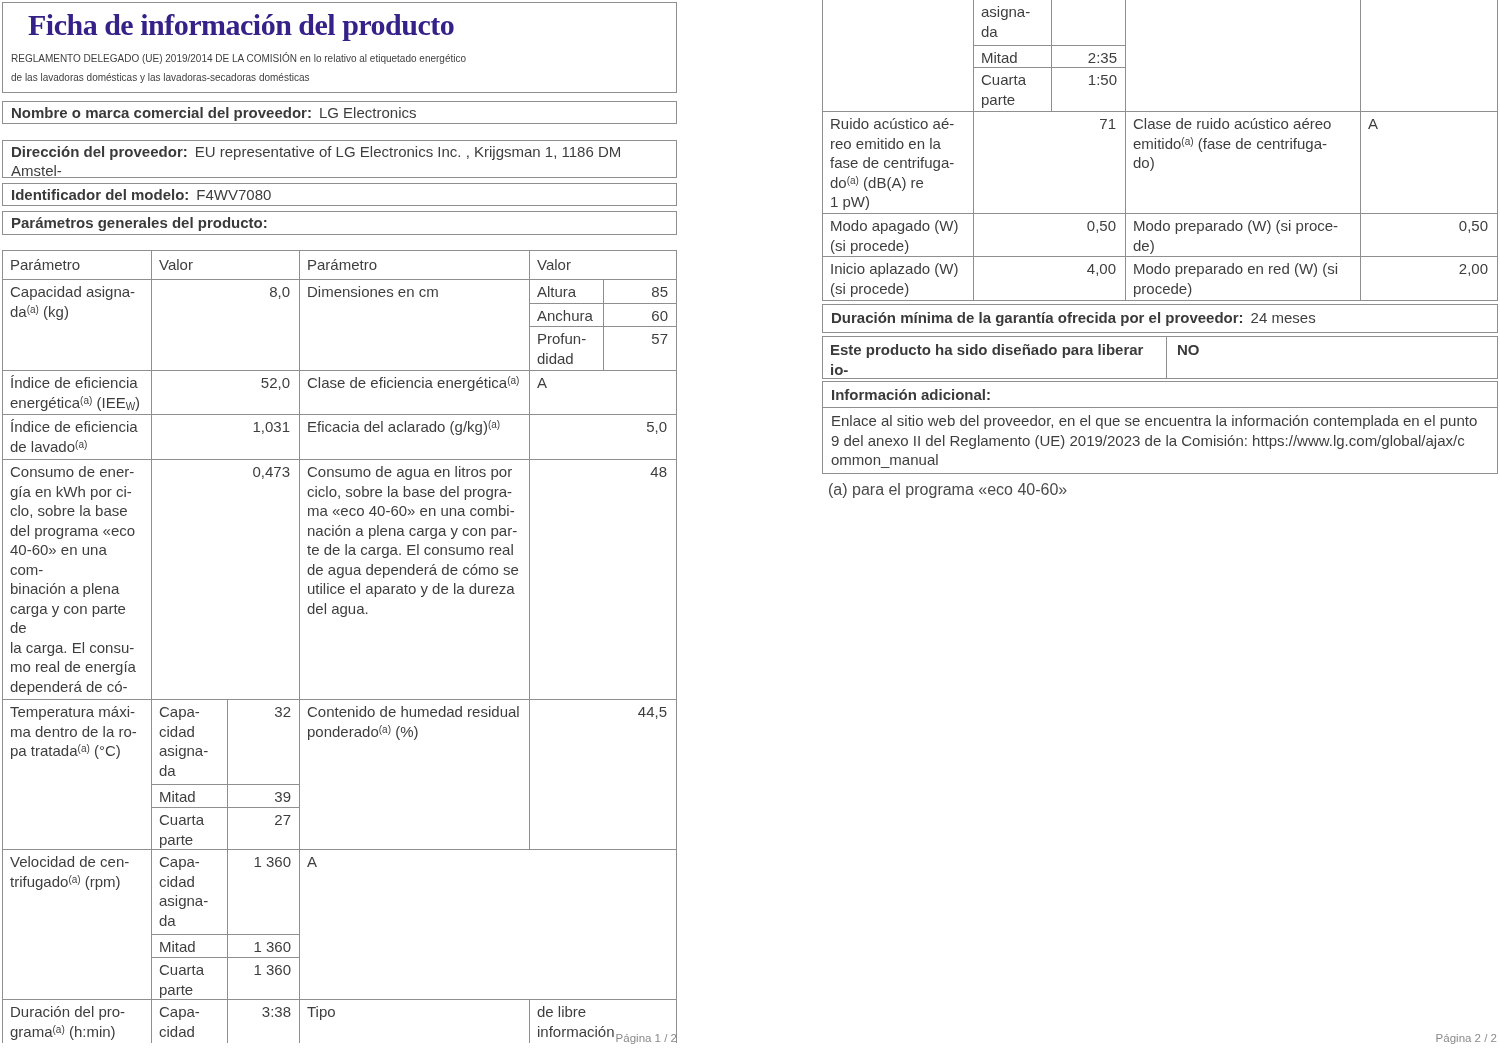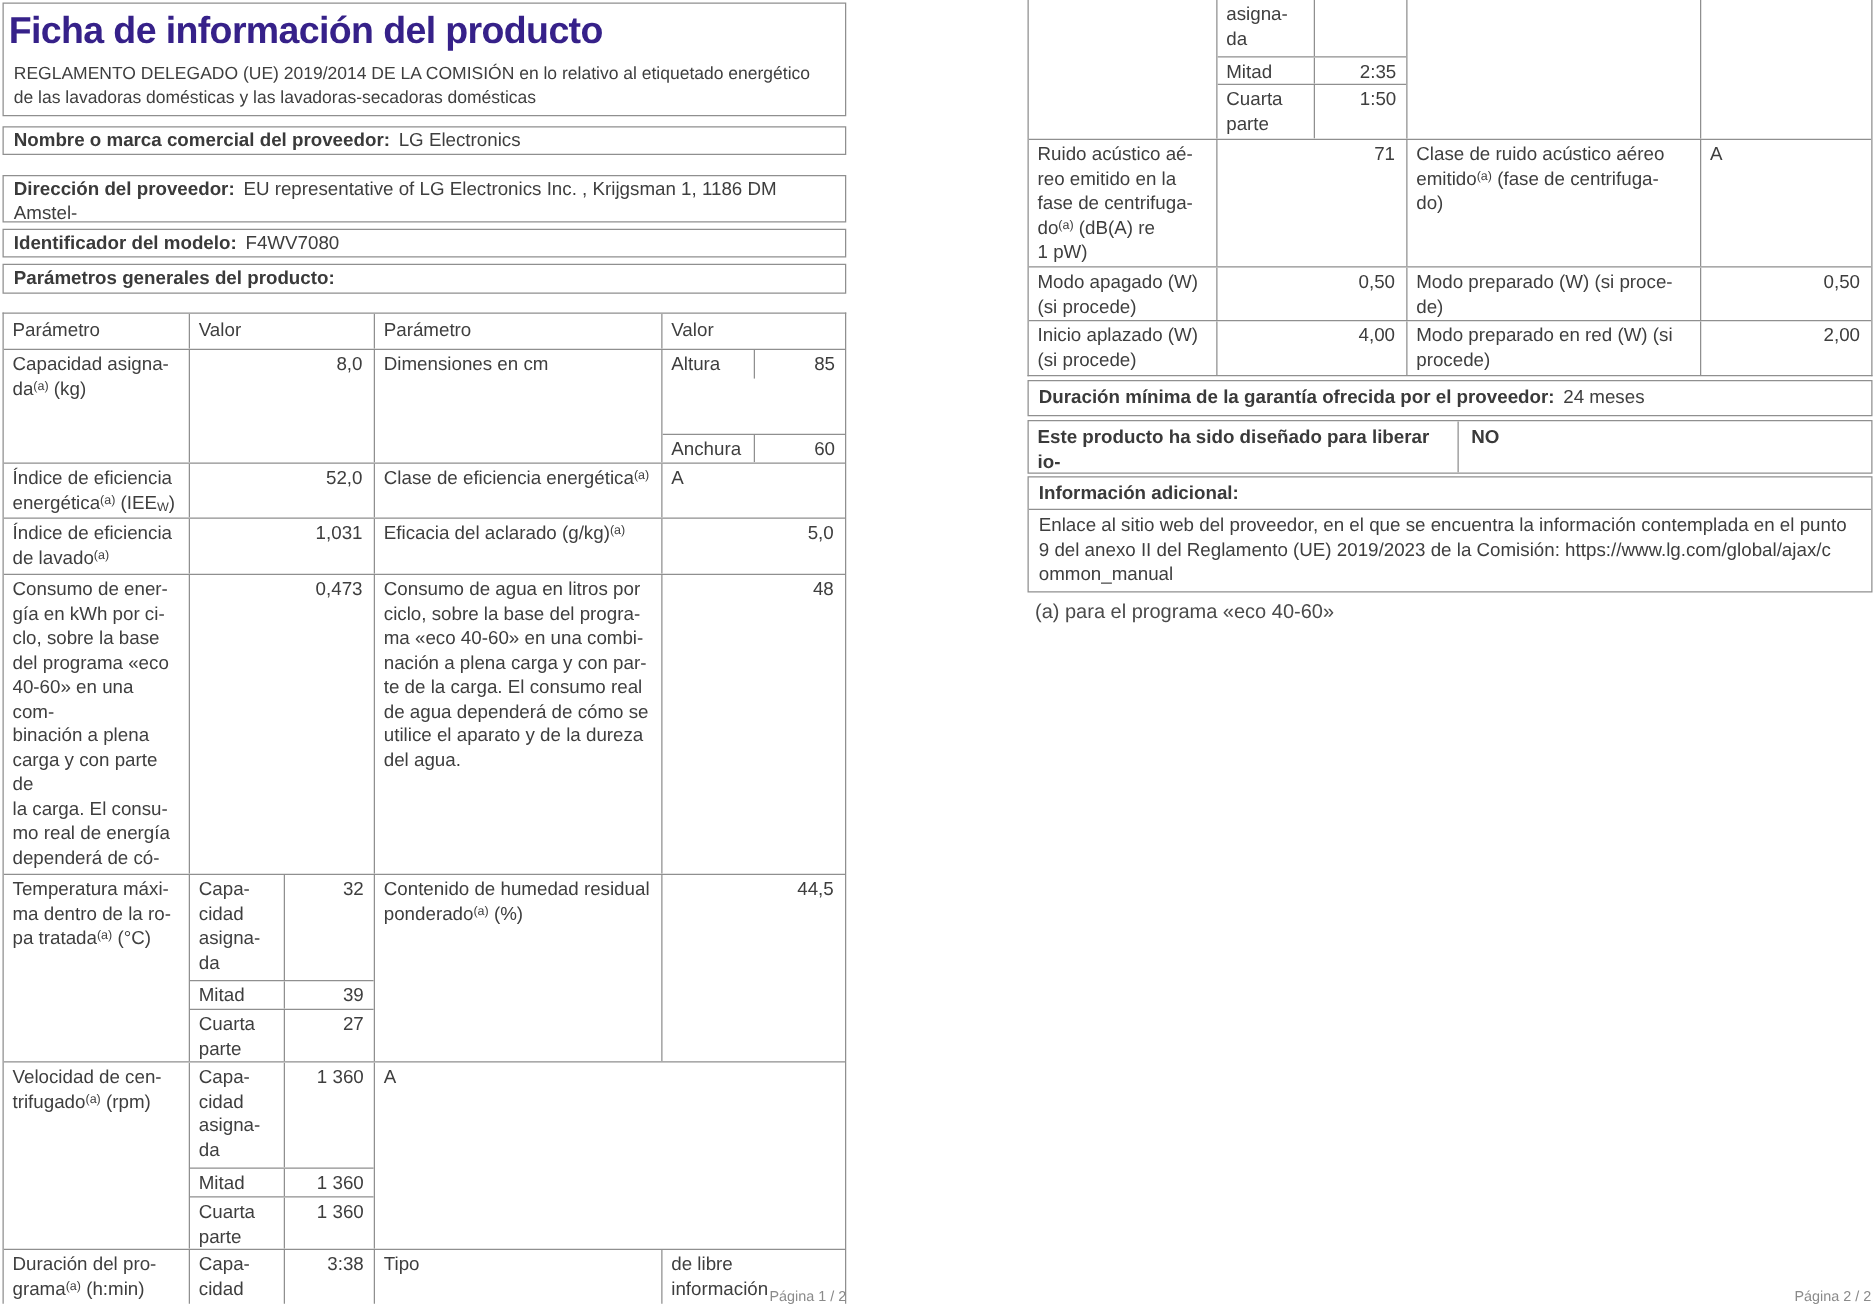--- a/index.html
+++ b/index.html
@@ -12,23 +12,23 @@
   body{
     width:1500px;height:1050px;position:relative;background:#ffffff;
     font-family:"Liberation Sans","DejaVu Sans",sans-serif;
     color:var(--text);font-size:15px;
   }
   .page{position:absolute;display:flex;flex-direction:column;}
   .sec{border:1px solid var(--line);box-sizing:border-box;background:#fff;overflow:hidden;}
   
   .doc-title{
     font-size:30px;font-weight:bold;color:var(--title);
-    letter-spacing:-0.5px;margin:5px 0 0 4px;line-height:34px;
-  }
-  .reg-text{margin:7px 8px 0 8px;line-height:19px;font-size:14px;white-space:pre-line;}
+    letter-spacing:-0.5px;margin:5px 0 0 25px;line-height:34px;font-family:Liberation Serif, serif;
+  }
+  .reg-text{margin:7px 8px 0 8px;line-height:19px;font-size:10px;white-space:pre-line;}
   .inforow{padding:2px 8px;line-height:18.5px;box-sizing:border-box;}
   .b{font-weight:bold;color:#3a3a3a;}
   .inline-val{white-space:pre-line;}
   .lbl-gap{margin-right:7px;}
   
   .tbl{padding:0;}
   .trow{display:grid;border-top:1px solid var(--line);box-sizing:border-box;overflow:hidden;}
   .trow.first{border-top:none;}
   .cell{
     box-sizing:border-box;padding:2px 9px 2px 7px;overflow:hidden;
@@ -92,21 +92,21 @@
       <div class="cell hcell">Valor</div>
       <div class="cell hcell">Parámetro</div>
       <div class="cell hcell">Valor</div>
     </div>
 
     <div class="trow p1row" style="height:91px;">
       <div class="cell">Capacidad asigna-
 da<sup>(a)</sup> (kg)</div>
       <div class="cell val">8,0</div>
       <div class="cell">Dimensiones en cm</div>
-      <div class="cell sub" style="grid-template-rows:23px 23px 45px;gap:44px;">
+      <div class="cell sub" style="grid-template-rows:23px 23px 45px;">
         <div class="srow p1sub4 first">
           <div class="sk">Altura</div>
           <div class="sv">85</div>
         </div>
         <div class="srow p1sub4">
           <div class="sk">Anchura</div>
           <div class="sv">60</div>
         </div>
         <div class="srow p1sub4">
           <div class="sk">Profun-

